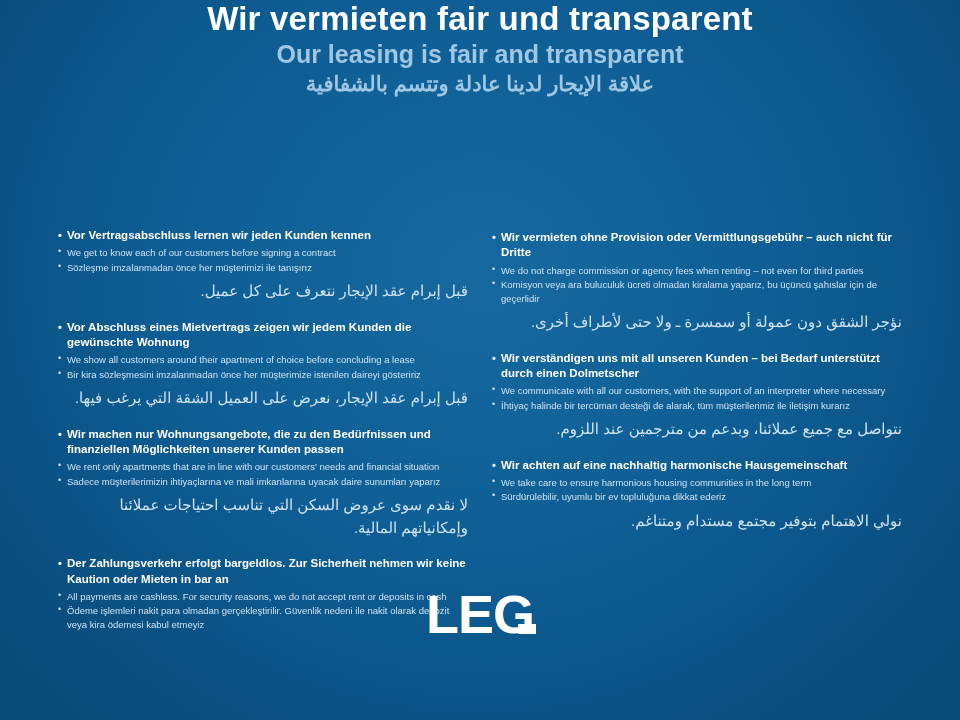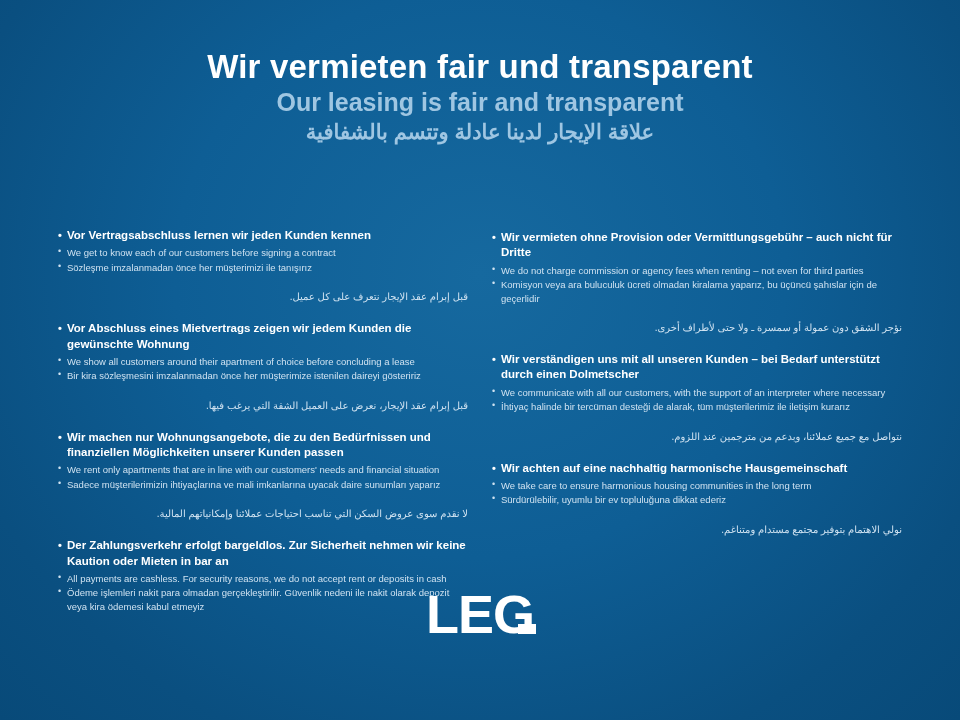--- a/index.html
+++ b/index.html
@@ -20,21 +20,20 @@
   .slide {
     position: relative;
     width: 960px;
     height: 720px;
     box-sizing: border-box;
   }
 
   
   .titles {
     text-align: center;
-    padding-top: 48px;
   }
   .title-de {
     font-size: 33px;
     font-weight: bold;
     letter-spacing: 0.2px;
     color: #ffffff;
     line-height: 1.15;
   }
   .title-en,
   .title-tr {
@@ -109,24 +108,24 @@
     font-size: 9px;
     color: #cfe2f1;
   }
   .sub-text {
     flex: 1 1 auto;
   }
 
   .arabic {
     direction: rtl;
     text-align: right;
-    font-size: 10px;
+    font-size: 15px;
     line-height: 1.5;
     color: #cfe2f1;
-    margin-top: 15px;
+    margin-top: 6px;
   }
 
   
   .logo {
     position: absolute;
     left: 0;
     top: 588px;
     width: 960px;
     text-align: center;
   }

